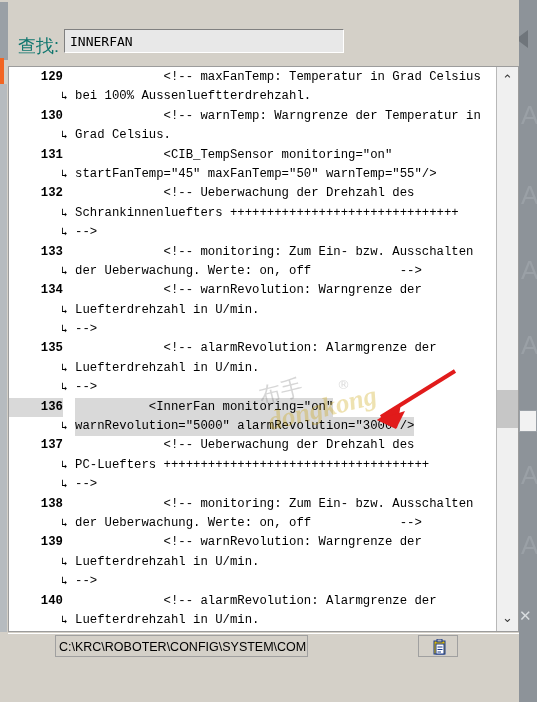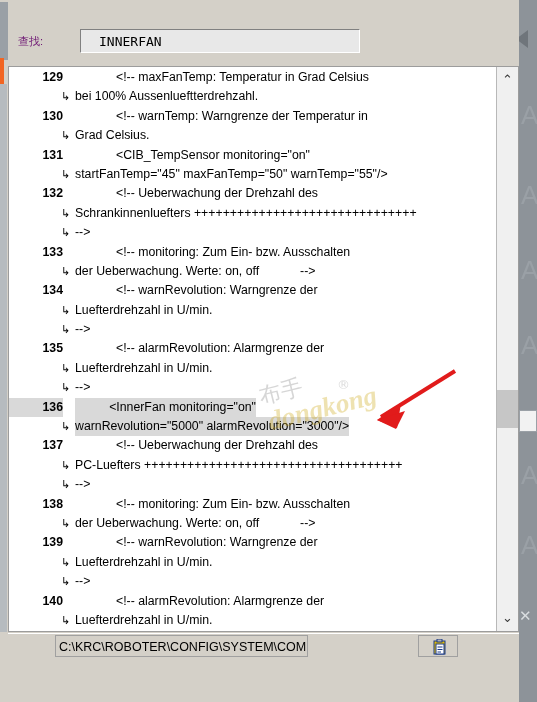--- a/index.html
+++ b/index.html
@@ -113,39 +113,39 @@
     left: 8px;
     top: 24px;
     width: 511px;
     height: 42px;
     background: #d4d0c8;
   }
   #search-label {
     position: absolute;
     left: 10px;
     top: 10px;
-    font-size: 11px;
-    color: #701a75;
+    font-size: 18px;
+    color: #0f766e;
     font-family: Liberation Sans, sans-serif;
   }
   #search-input {
     position: absolute;
-    left: 72px;
+    left: 56px;
     top: 5px;
     width: 280px;
     height: 24px;
     box-sizing: border-box;
     background: #e8e8e8;
     border: 1px solid #808080;
     border-right-color: #ffffff;
     border-bottom-color: #ffffff;
     font-family: "DejaVu Sans Mono", monospace;
     font-size: 13px;
     color: #000;
-    padding: 0 0 0 18px;
+    padding: 0 0 0 5px;
     line-height: 22px;
     outline: none;
   }
 
   
   #editor-frame {
     position: absolute;
     left: 8px;
     top: 66px;
     width: 511px;
@@ -155,21 +155,21 @@
     box-sizing: border-box;
     overflow: hidden;
   }
   #code {
     position: absolute;
     left: 0;
     top: 1px;
     width: 487px;
     height: 564px;
     overflow: hidden;
-    font-family: Liberation Sans, sans-serif;
+    font-family: Liberation Mono, monospace;
     font-size: 12.3px;
     line-height: 19.4px;
     color: #000;
     white-space: pre;
   }
   .ln-row { position: relative; height: 19.4px; }
   .ln-num {
     position: absolute;
     left: 0;
     width: 54px;

